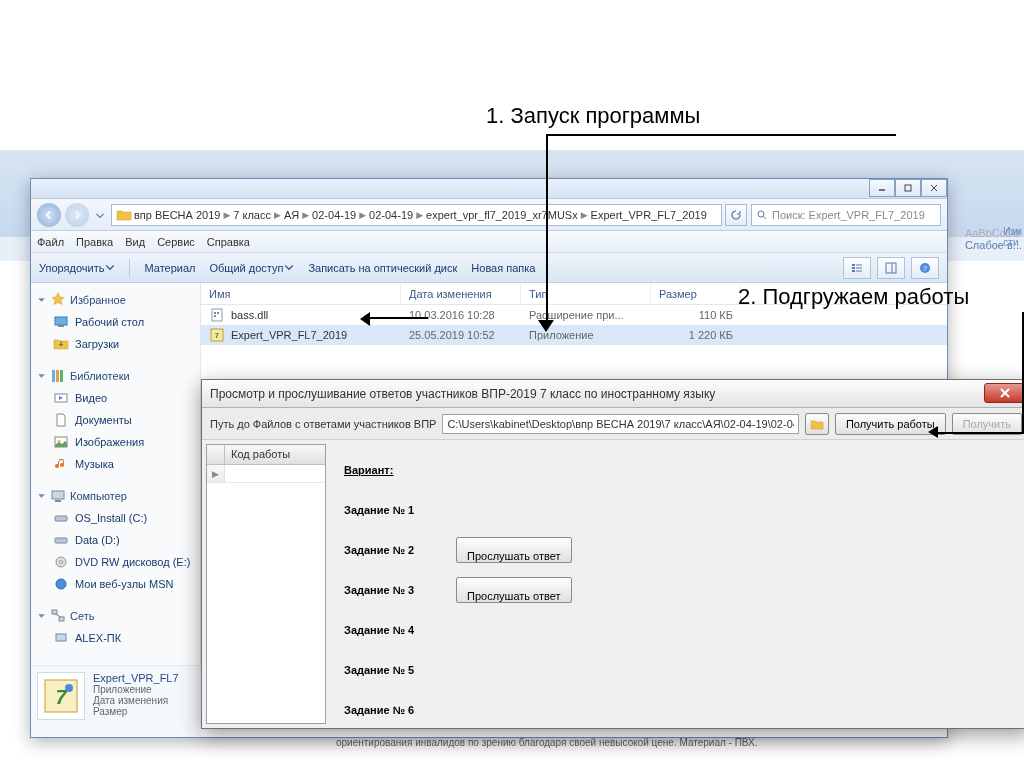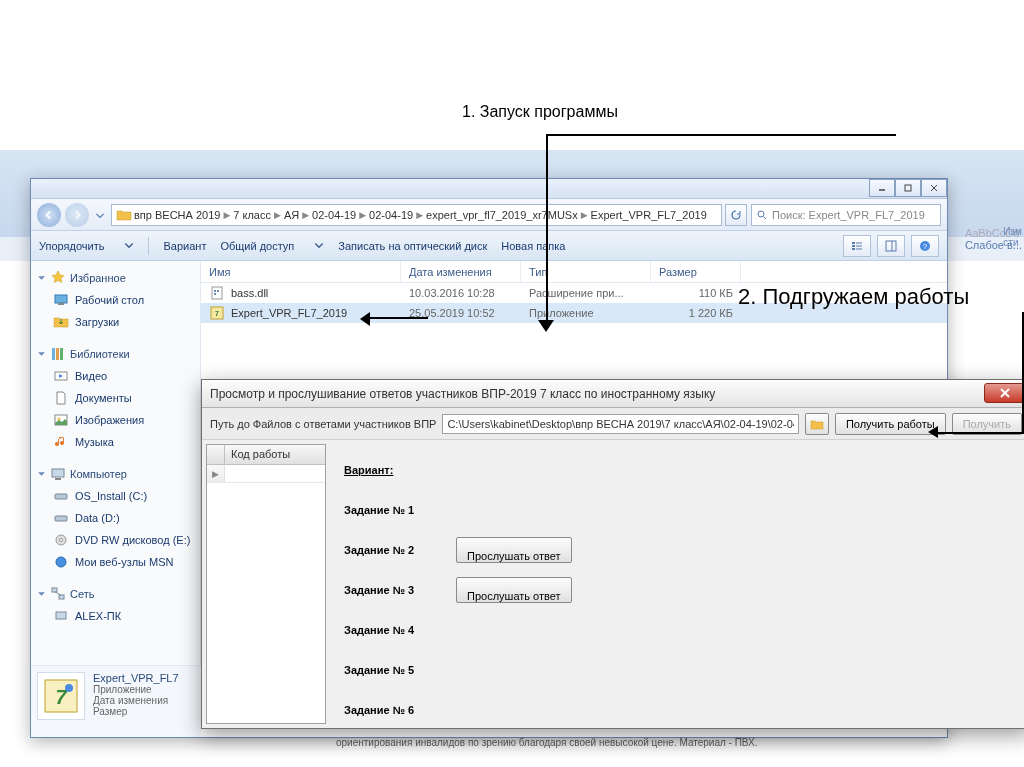--- a/index.html
+++ b/index.html
@@ -1,19 +1,19 @@
 <!DOCTYPE html>
 <html><head>
 <meta charset="utf-8">
 <style>
 * { margin: 0; padding: 0; box-sizing: border-box; font-family: "Segoe UI", Tahoma, sans-serif; }
 body { background: #fff; width: 1024px; height: 767px; position: relative; overflow: hidden; }
 
 
-.anno1 { position: absolute; left: 462px; top: 103px; font-size: 16px; color: #000; z-index: 50; }
+.anno1 { position: absolute; left: 486px; top: 103px; font-size: 22px; color: #000; z-index: 50; }
 .anno2 { position: absolute; left: 738px; top: 284px; font-size: 22px; color: #000; z-index: 50; }
 .anno-line1 { position: absolute; border: 1.5px solid #000; z-index: 49; }
 .anno-line1.v { left: 546px; top: 134px; width: 0; height: 194px; }
 .anno-line1.h { left: 546px; top: 134px; width: 350px; height: 0; }
 .anno-arrow1 { position: absolute; left: 538px; top: 320px; width: 0; height: 0; border-left: 8px solid transparent; border-right: 8px solid transparent; border-top: 12px solid #000; z-index: 49; }
 
 .anno-line2a { position: absolute; left: 1022px; top: 312px; width: 0; height: 122px; border-left: 2px solid #000; z-index: 49; }
 .anno-line2b { position: absolute; left: 934px; top: 432px; width: 90px; height: 0; border-top: 2px solid #000; z-index: 49; }
 .anno-arrow2 { position: absolute; left: 928px; top: 426px; width: 0; height: 0; border-top: 6px solid transparent; border-bottom: 6px solid transparent; border-right: 10px solid #000; z-index: 49; }
 
@@ -43,21 +43,21 @@
 .bc-sep { color:#888; padding:0 3px; font-size:9px; }
 .bc-icon { width:16px; height:16px; margin-right:2px; }
 .search { width:190px; height:22px; background:#fff; border:1px solid #a6b8d2; display:flex; align-items:center; padding:0 4px; font-size:11px; color:#888; }
 .search svg{width:12px;height:12px;margin-right:4px;fill:#5a7ab0;}
 .refresh{width:22px;height:22px;border:1px solid #a6b8d2;background:linear-gradient(#fefefe,#e4ecf7);margin-left:-1px;display:flex;align-items:center;justify-content:center;}
 
 .exp-menu { height:22px; background:linear-gradient(#f7fafd,#e8eff8); border-bottom:1px solid #d0dcec; display:flex; align-items:center; padding:0 6px; gap:12px; font-size:11px; color:#333; }
 .exp-menu span{cursor:pointer;}
 
 .exp-toolbar { height:30px; background:linear-gradient(#eef4fb,#dae6f4); border-bottom:1px solid #c0d0e4; display:flex; align-items:center; padding:0 8px; gap:14px; font-size:11px; color:#1a3a6e; }
-.tb-item { display:flex; align-items:center; gap:20px; cursor:pointer; }
+.tb-item { display:flex; align-items:center; gap:1px; cursor:pointer; }
 .tb-item svg{width:10px;height:10px;}
 .tb-right { margin-left:auto; display:flex; gap:6px; }
 .tb-iconbtn { width:28px; height:22px; border:1px solid #b0c2da; background:linear-gradient(#fff,#e4ecf7); display:flex; align-items:center; justify-content:center; }
 
 .exp-body { display:flex; height:calc(100% - 104px); }
 .sidebar { width:170px; border-right:1px solid #e0e8f2; padding:6px 4px; font-size:11px; color:#333; overflow:hidden; background:#f8fafc; }
 .sb-group { margin-bottom:10px; }
 .sb-head { display:flex; align-items:center; gap:4px; color:#2a4a7a; font-weight:normal; padding:3px 2px; cursor:pointer; }
 .sb-head svg.chev{width:9px;height:9px;fill:#6a8ab8;}
 .sb-head svg.ico{width:16px;height:16px;}
@@ -193,30 +193,37 @@
         </svg>
       </div>
     <div class="search">
       <svg viewBox="0 0 12 12">
           <circle cx="5" cy="5" r="3" fill="none" stroke="#5a7ab0"></circle>
           <line x1="7.5" y1="7.5" x2="10" y2="10" stroke="#5a7ab0"></line>
         </svg>
       <span>Поиск: Expert_VPR_FL7_2019</span>
     </div>
   </div>
+  <div class="exp-menu">
+    <span>Файл</span>
+    <span>Правка</span>
+    <span>Вид</span>
+    <span>Сервис</span>
+    <span>Справка</span>
+  </div>
   <div class="exp-toolbar">
     <div class="tb-item">
         <span>Упорядочить</span>
         <svg viewBox="0 0 8 8">
           <path d="M1 2l3 3 3-3" fill="none" stroke="#3a5a8a"></path>
         </svg>
       </div>
     <div style="width:1px;height:18px;background:#b8c8dc;"></div>
     <div class="tb-item">
-        <span>Вариант</span>
+        <span>Материал</span>
       </div>
     <div class="tb-item">
         <span>Общий доступ</span>
         <svg viewBox="0 0 8 8">
           <path d="M1 2l3 3 3-3" fill="none" stroke="#3a5a8a"></path>
         </svg>
       </div>
     <div class="tb-item">
         <span>Записать на оптический диск</span>
       </div>

